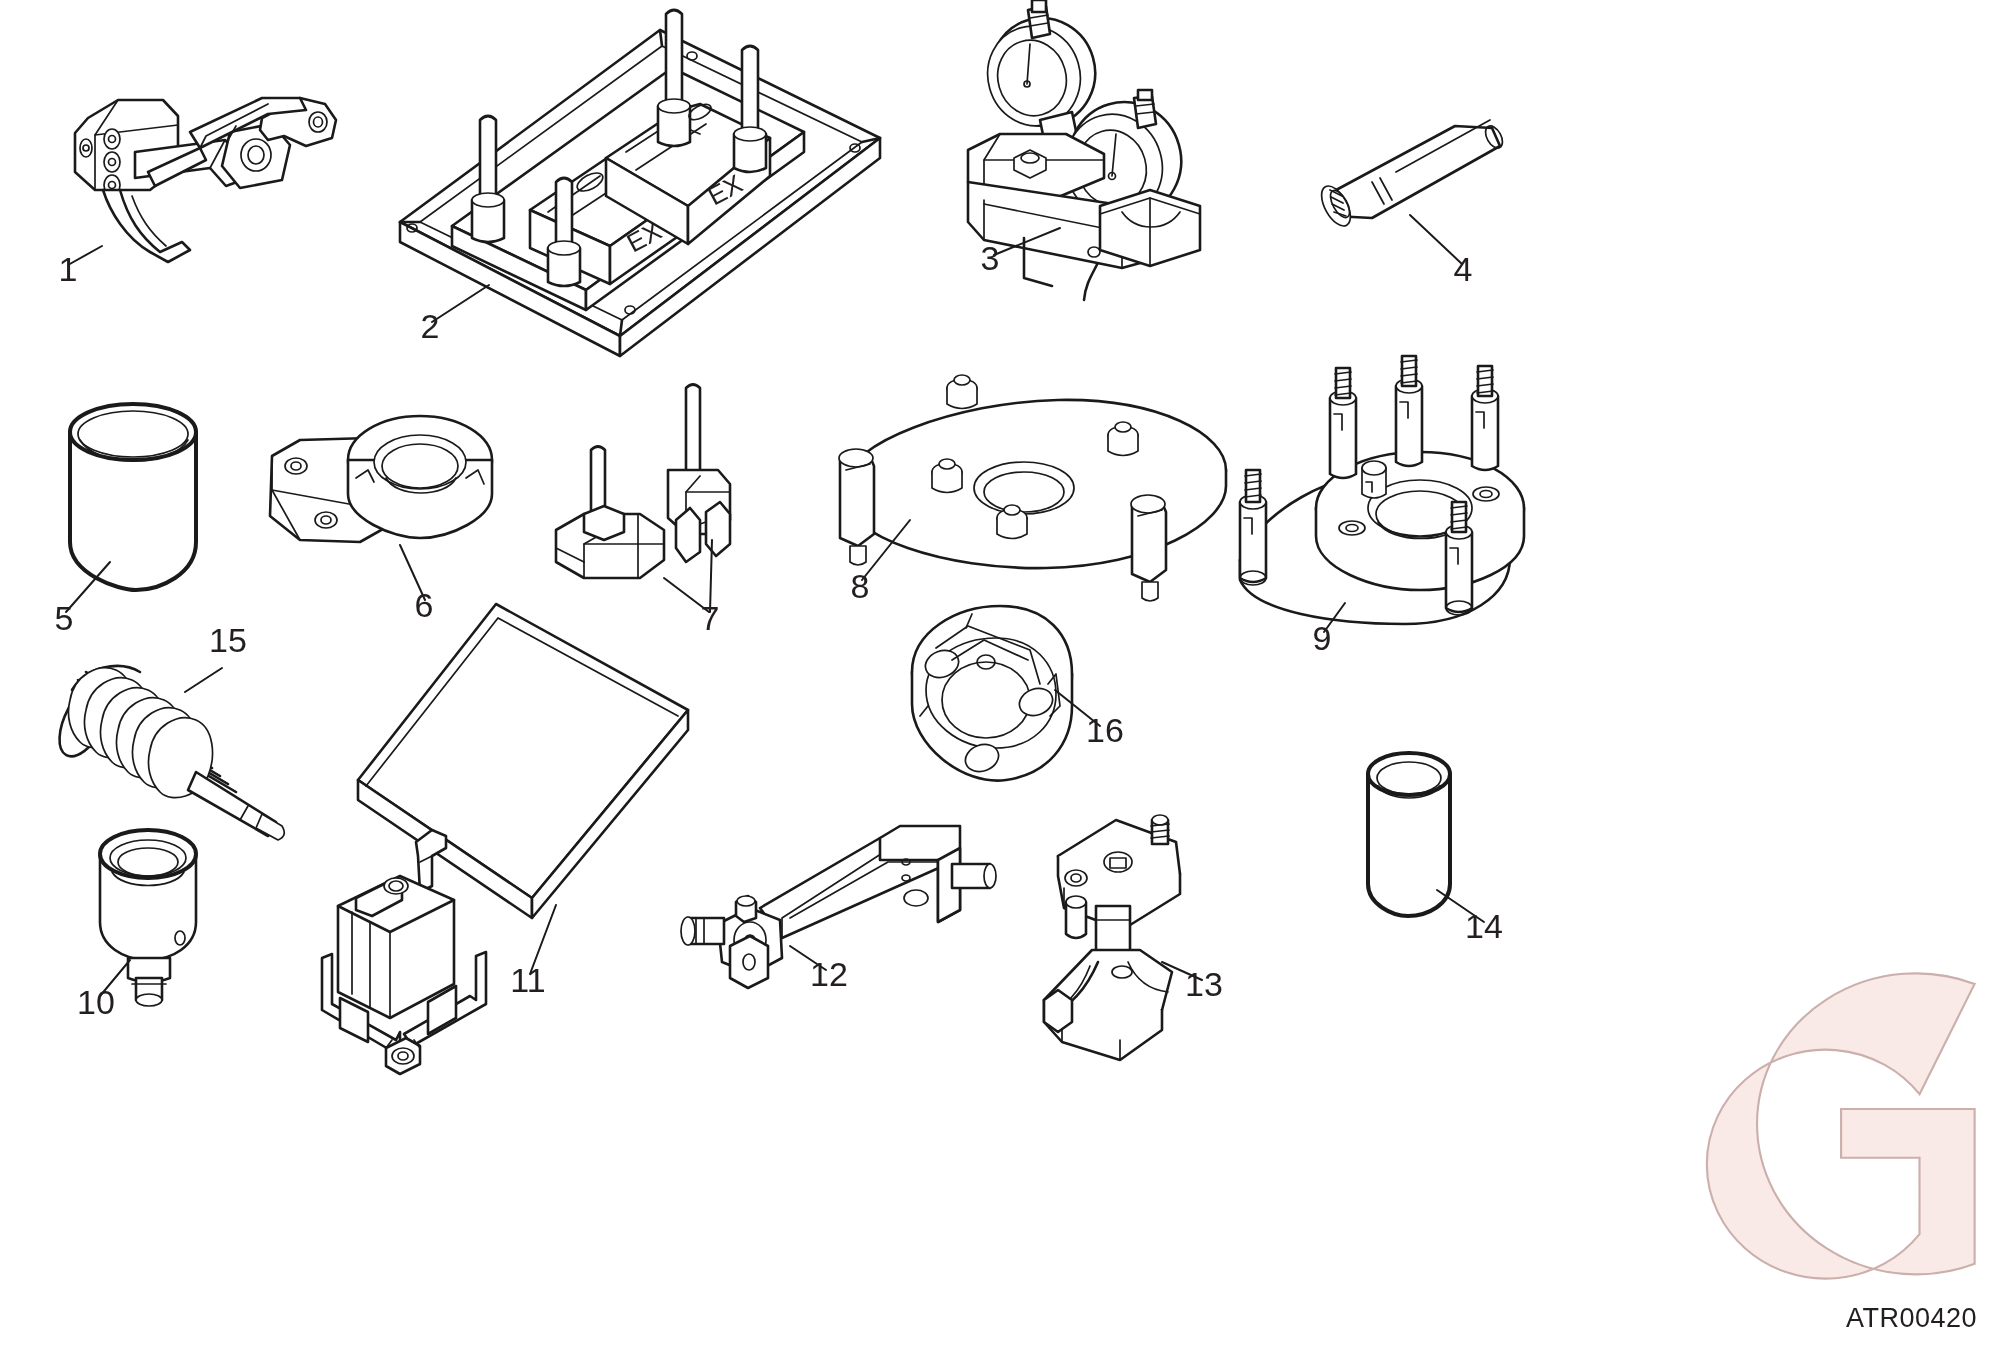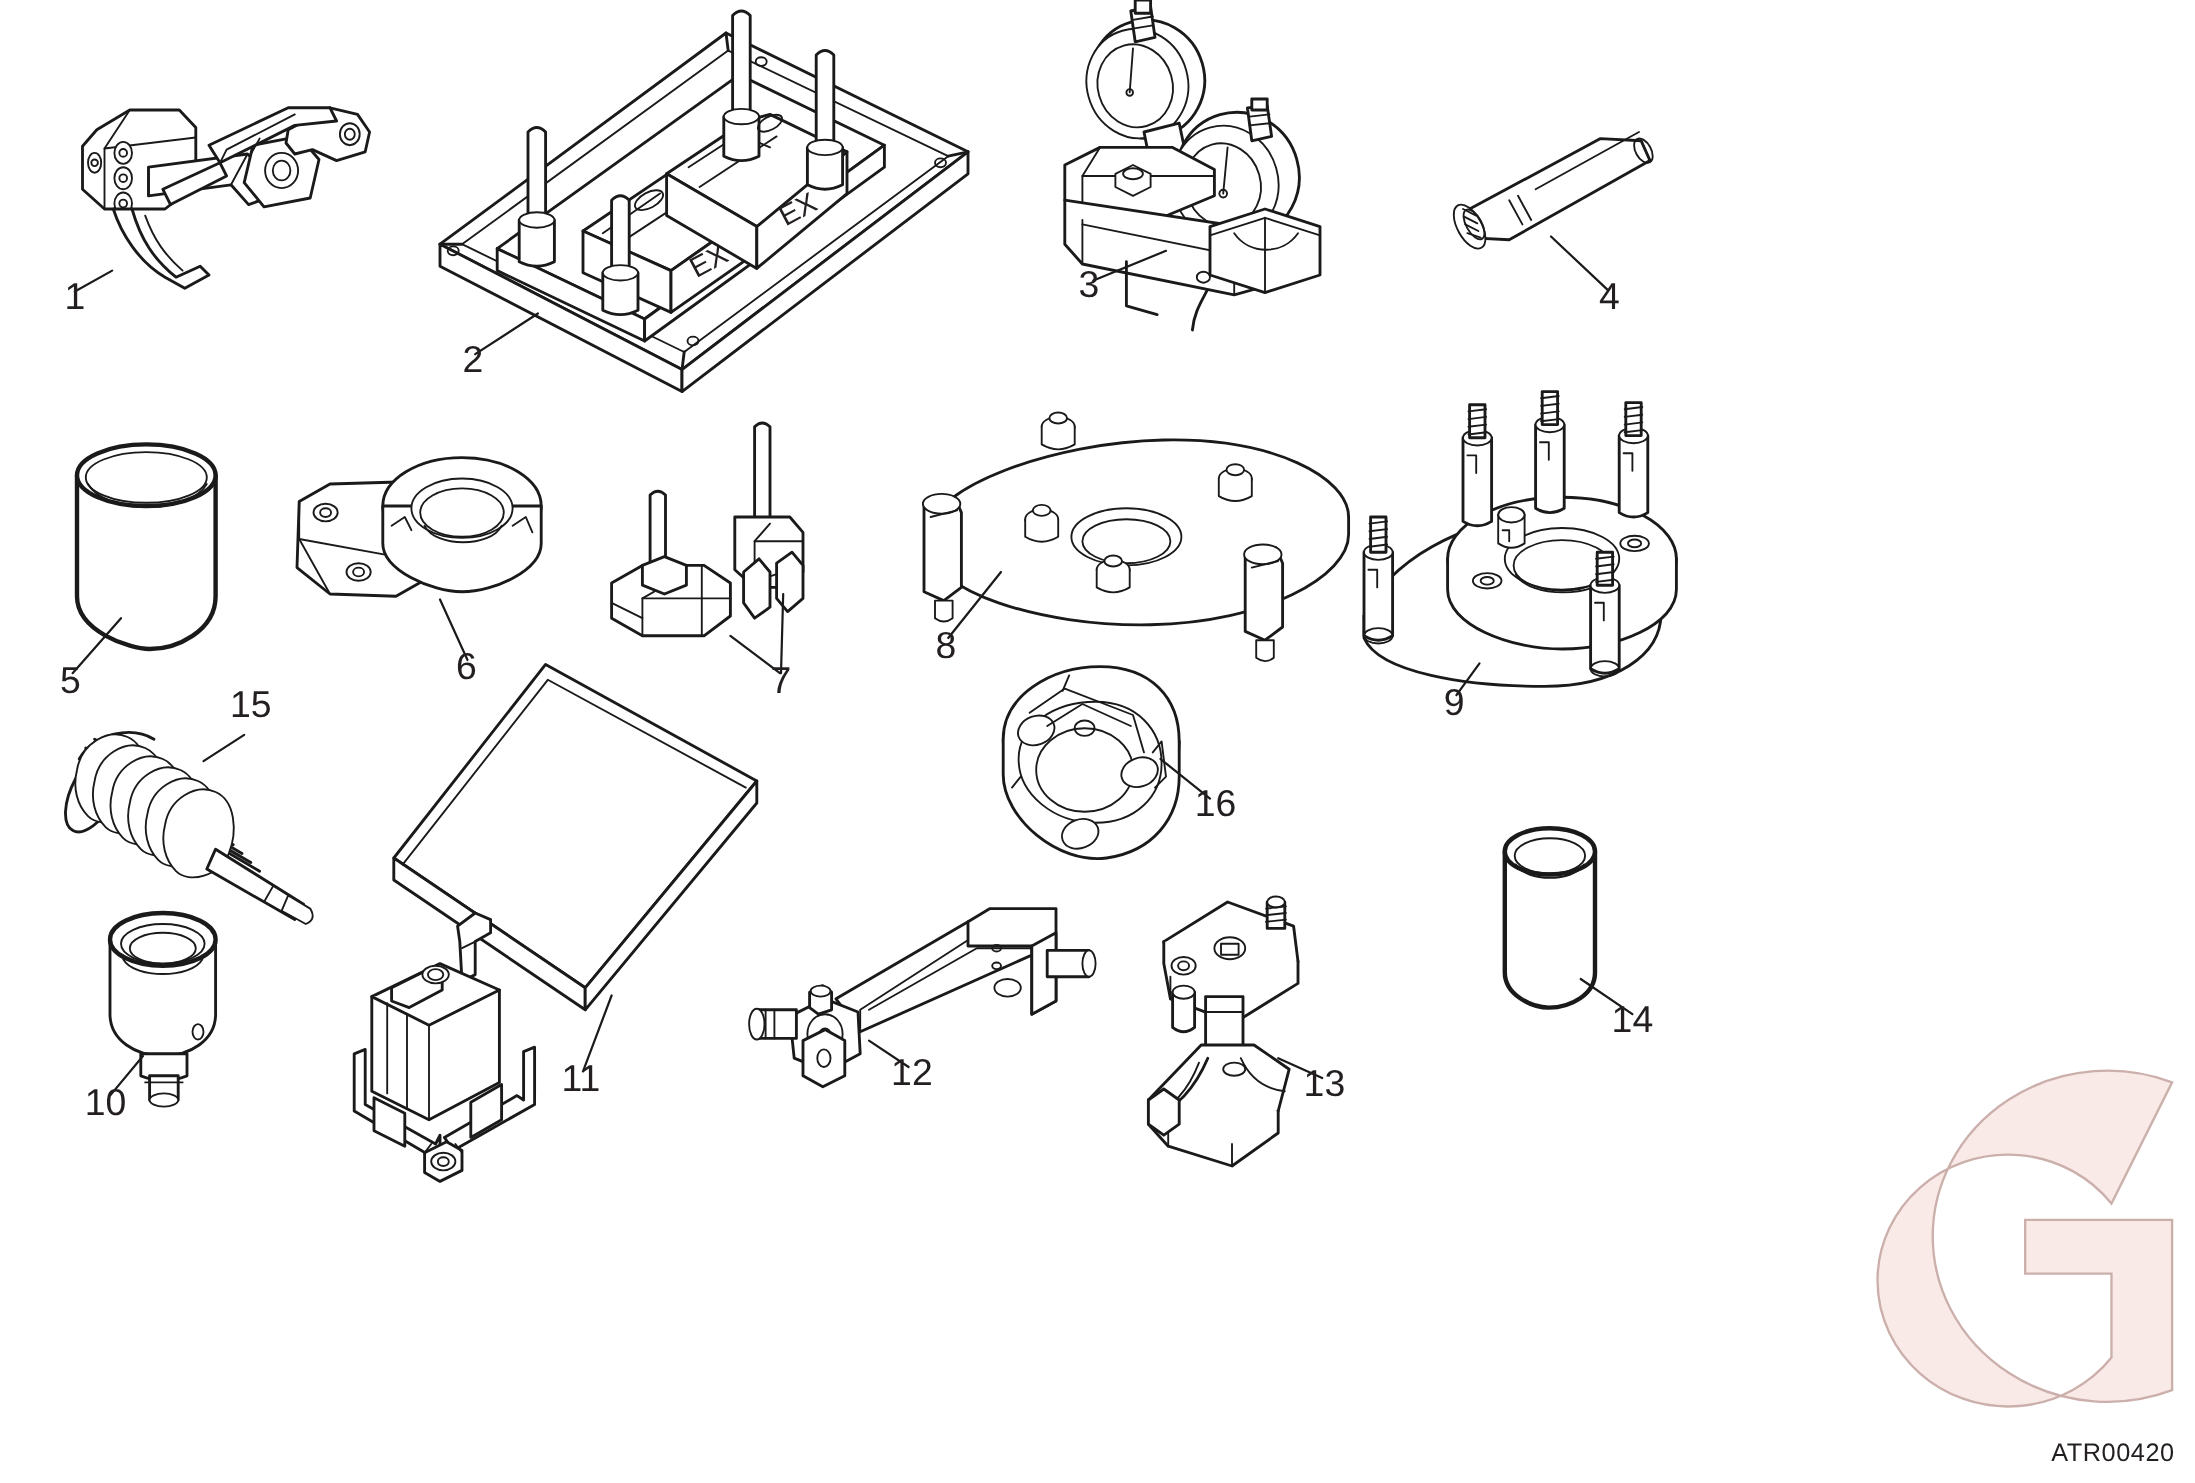--- a/index.html
+++ b/index.html
@@ -24,21 +24,21 @@
     inset: 0;
     width: 1995px;
     height: 1348px;
     display: block;
   }
   .code-label {
     position: absolute;
     right: 18px;
     bottom: 14px;
     font-family: "Liberation Sans", sans-serif;
-    font-size: 23px;
+    font-size: 27px;
     letter-spacing: 0.5px;
     color: #231f20;
     white-space: nowrap;
   }
   
 </style>
 </head>
 <body>
 
 <div id="page">

